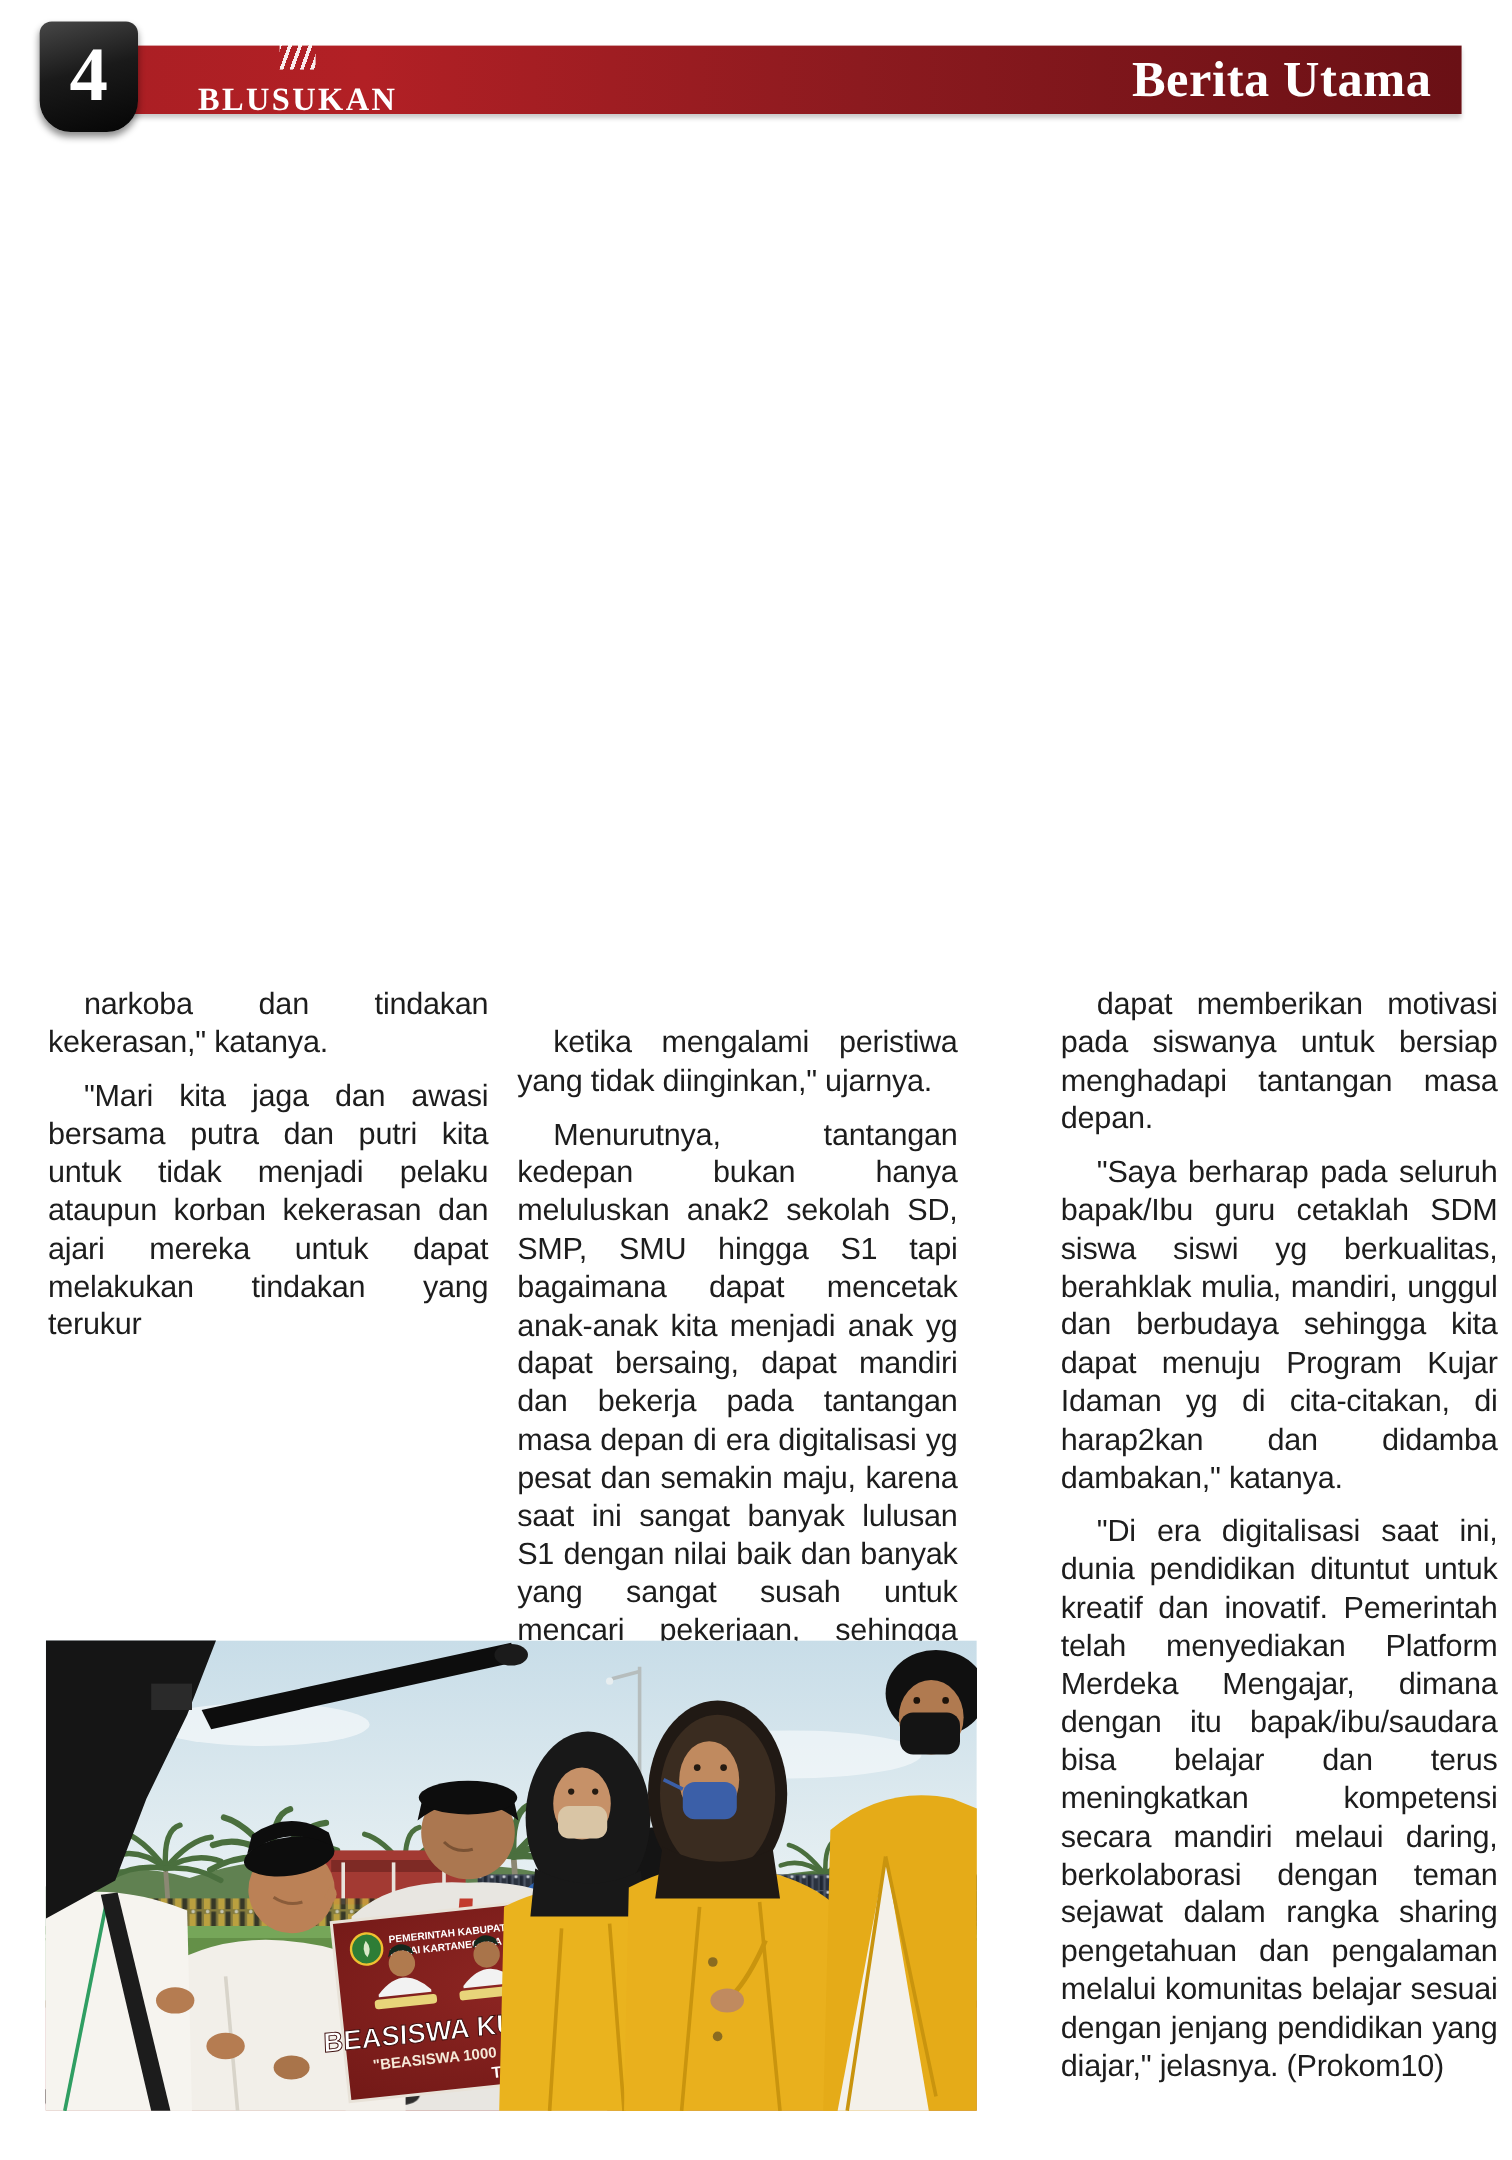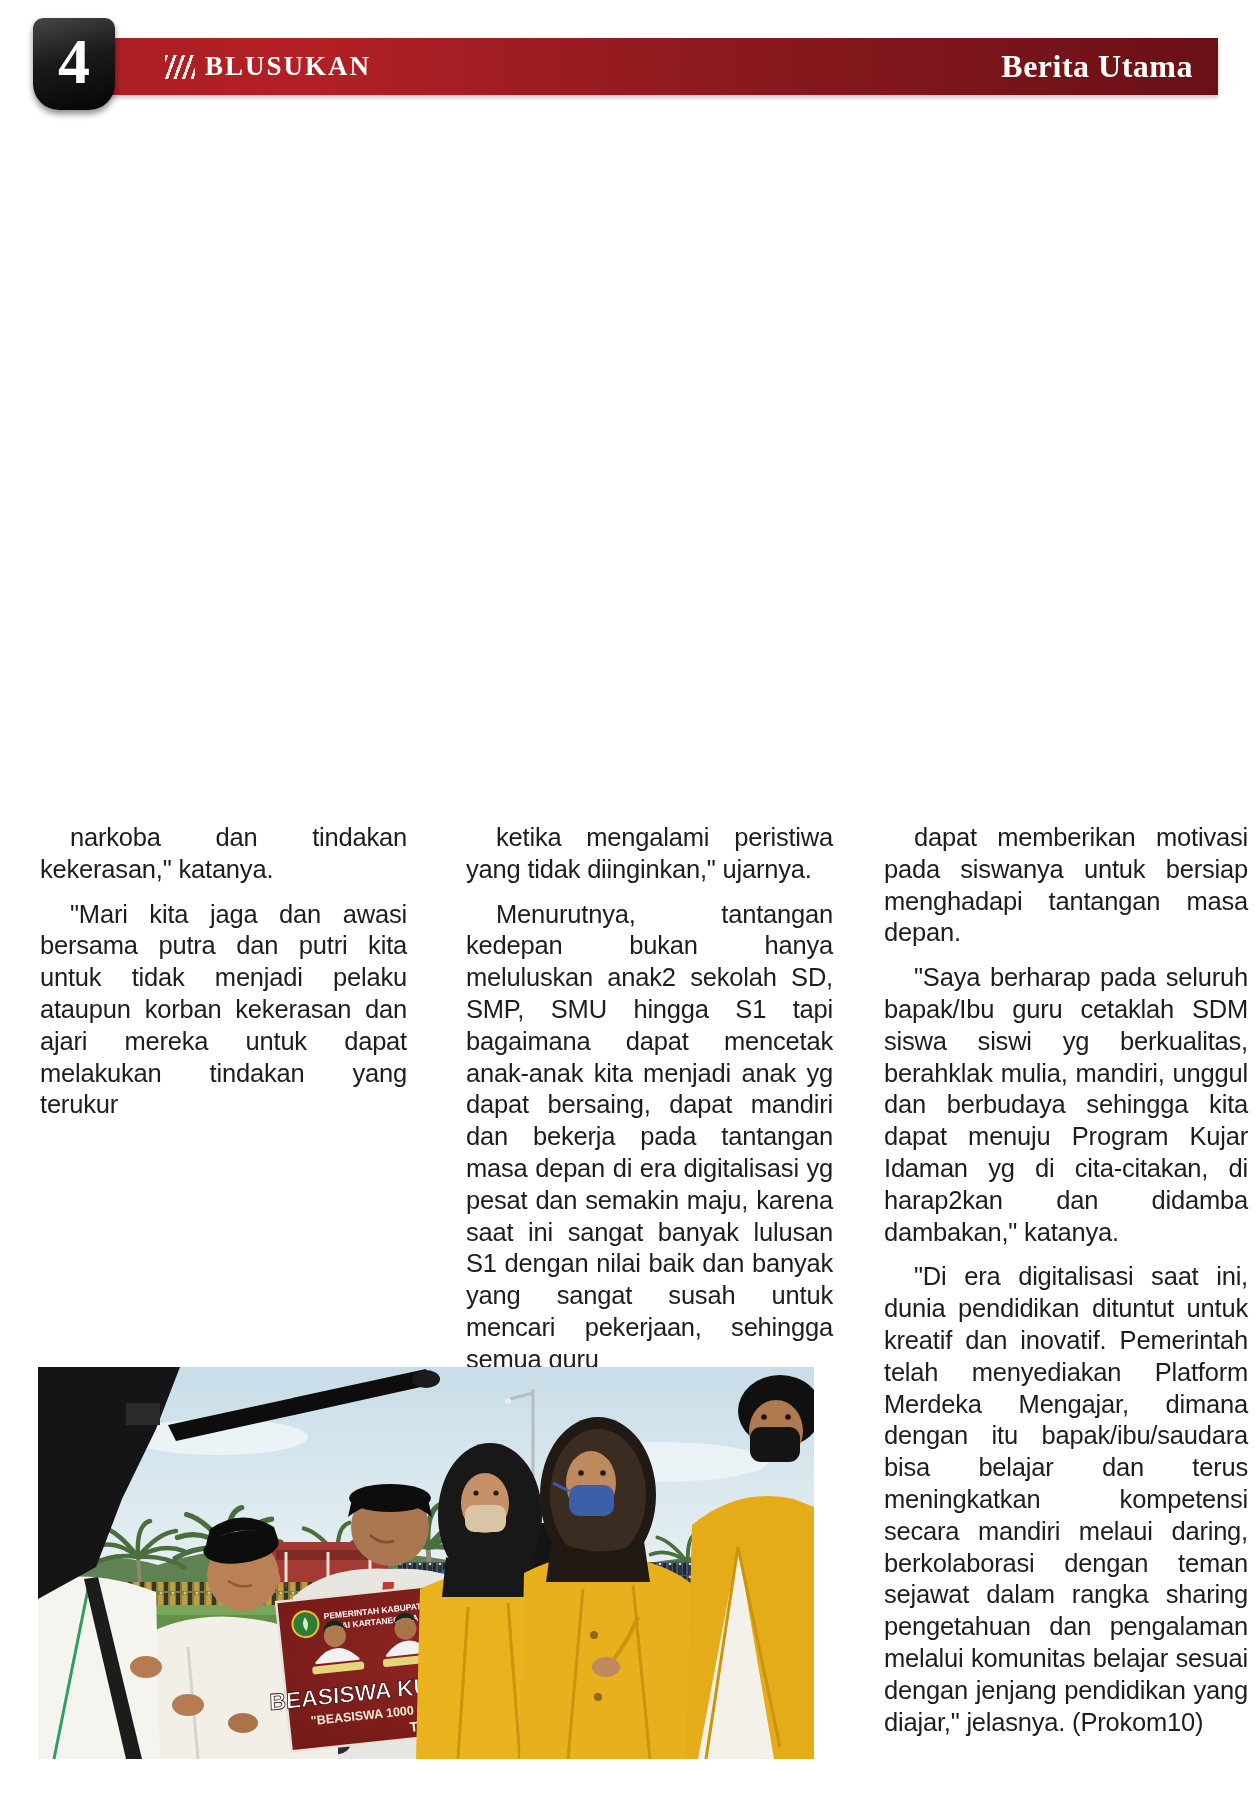--- a/index.html
+++ b/index.html
@@ -10,34 +10,34 @@
       background:linear-gradient(90deg,#ab1f24 0%,#b22025 18%,#8c1a1f 55%,#6a1015 100%);
       box-shadow:0 3px 4px rgba(0,0,0,.22);
       display:flex;align-items:center;}
   .page-number-box{position:absolute;left:33px;top:18px;width:82px;height:92px;
       background:linear-gradient(165deg,#474747 0%,#1a1a1a 45%,#050505 100%);
       border-radius:10px 10px 26px 26px;
       box-shadow:0 4px 6px rgba(0,0,0,.45);
       display:flex;align-items:center;justify-content:center;z-index:3;}
   .page-number{color:#ffffff;font-family:"Liberation Serif",serif;font-weight:bold;
       font-size:64px;line-height:1;transform:translateY(-2px);}
-  .section-wrap{display:flex;align-items:center;gap:10px;margin-left:62px;}
+  .section-wrap{display:flex;align-items:center;gap:10px;margin-left:62px;flex-direction:column;}
   .stripes-icon{width:30px;height:24px;
       background:repeating-linear-gradient(110deg,#ffffff 0 3px,rgba(255,255,255,0) 3px 8px);
       opacity:.92;}
   .section-label{color:#ffffff;font-family:"Liberation Serif",serif;font-weight:bold;
       font-size:27px;letter-spacing:2px;}
   .header-right-label{margin-left:auto;margin-right:25px;color:#ffffff;
-      font-family:"Liberation Serif",serif;font-weight:bold;font-size:32px;letter-spacing:.5px;}
+      font-family:"Liberation Serif",serif;font-weight:bold;font-size:42px;letter-spacing:.5px;}
   
   .col{position:absolute;top:822px;text-align:justify;color:#1d1d1d;
       font-size:25.5px;line-height:31.8px;letter-spacing:-0.2px;}
   .col p{margin:0 0 13px 0;text-indent:30px;}
   .col-1{left:40px;width:367px;}
-  .col-2{left:466px;width:367px;}
+  .col-2{left:431px;width:367px;margin-top:32px;}
   .col-3{left:884px;width:364px;}
   
   .article-photo{position:absolute;left:38px;top:1367px;width:776px;height:392px;}
   .article-photo svg{display:block;width:776px;height:392px;}
 </style>
 </head>
 <body>
 
 <div class="page">
 

